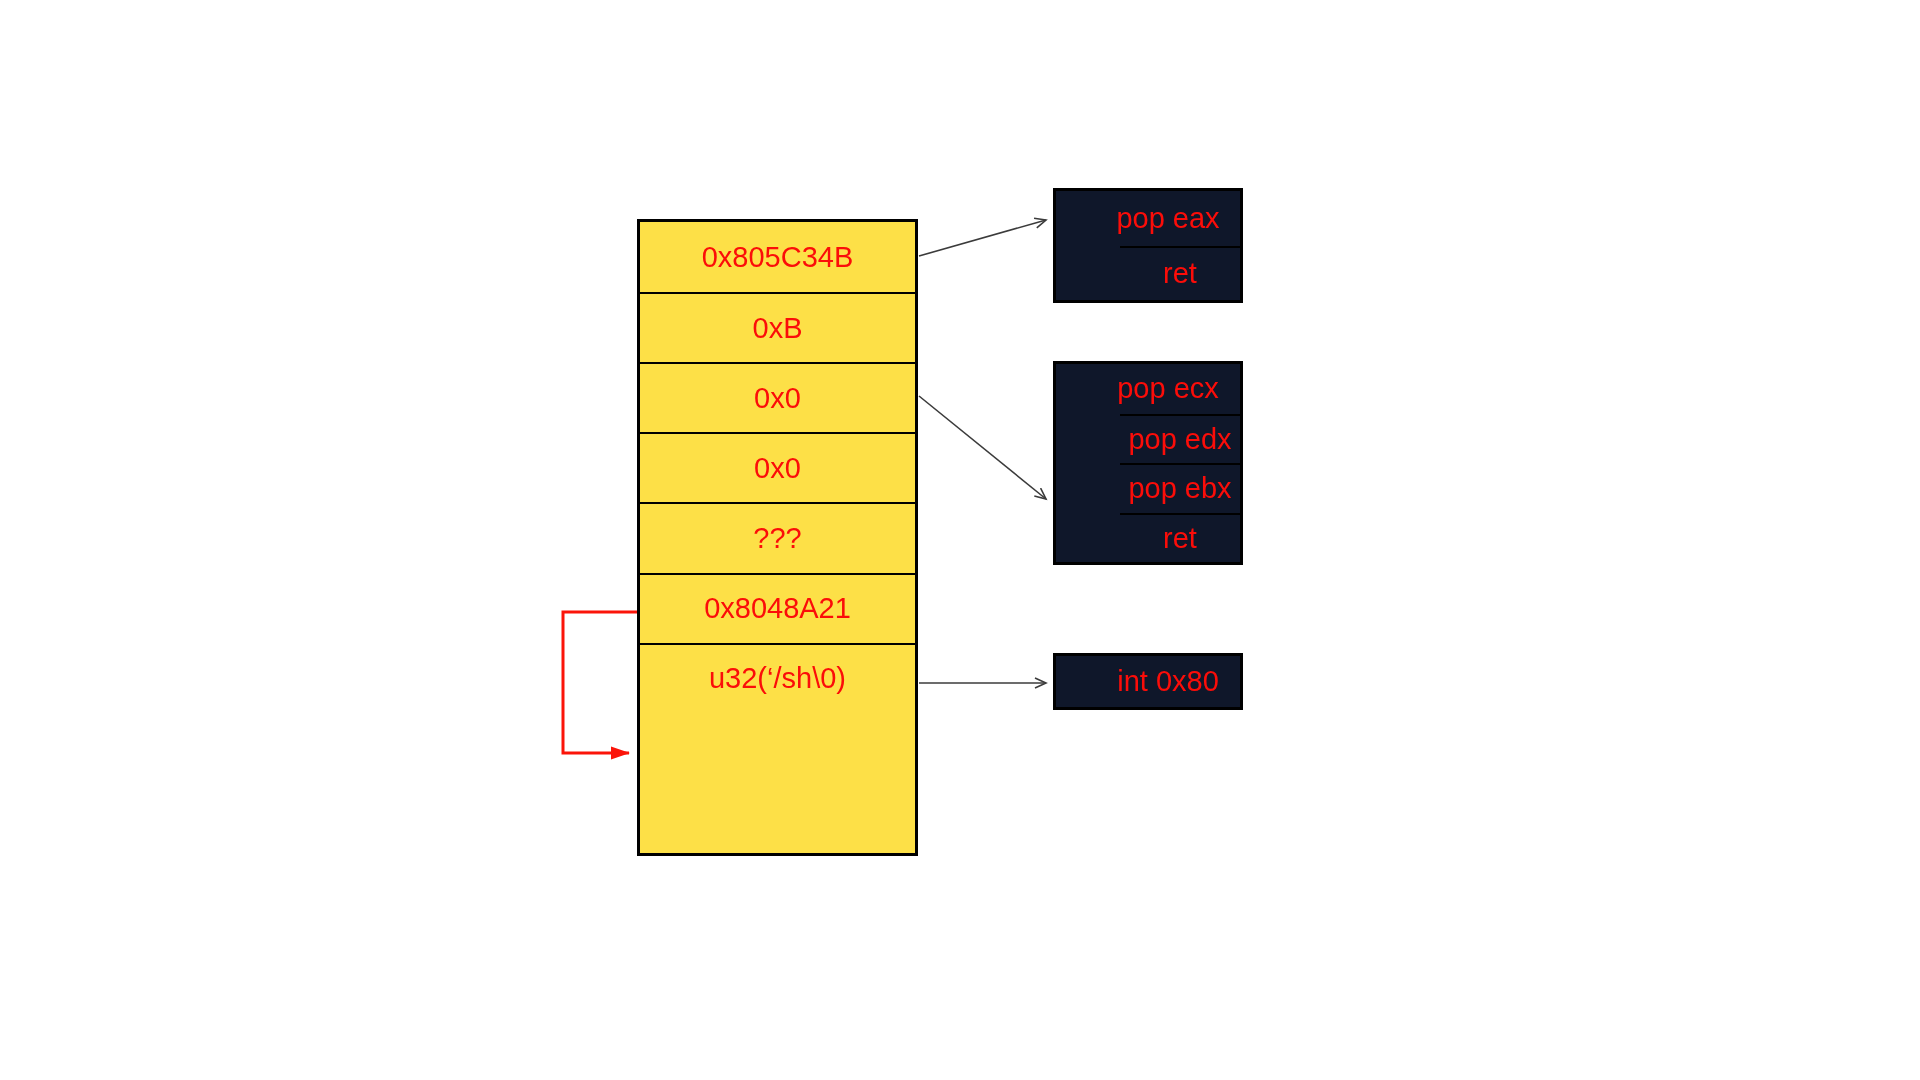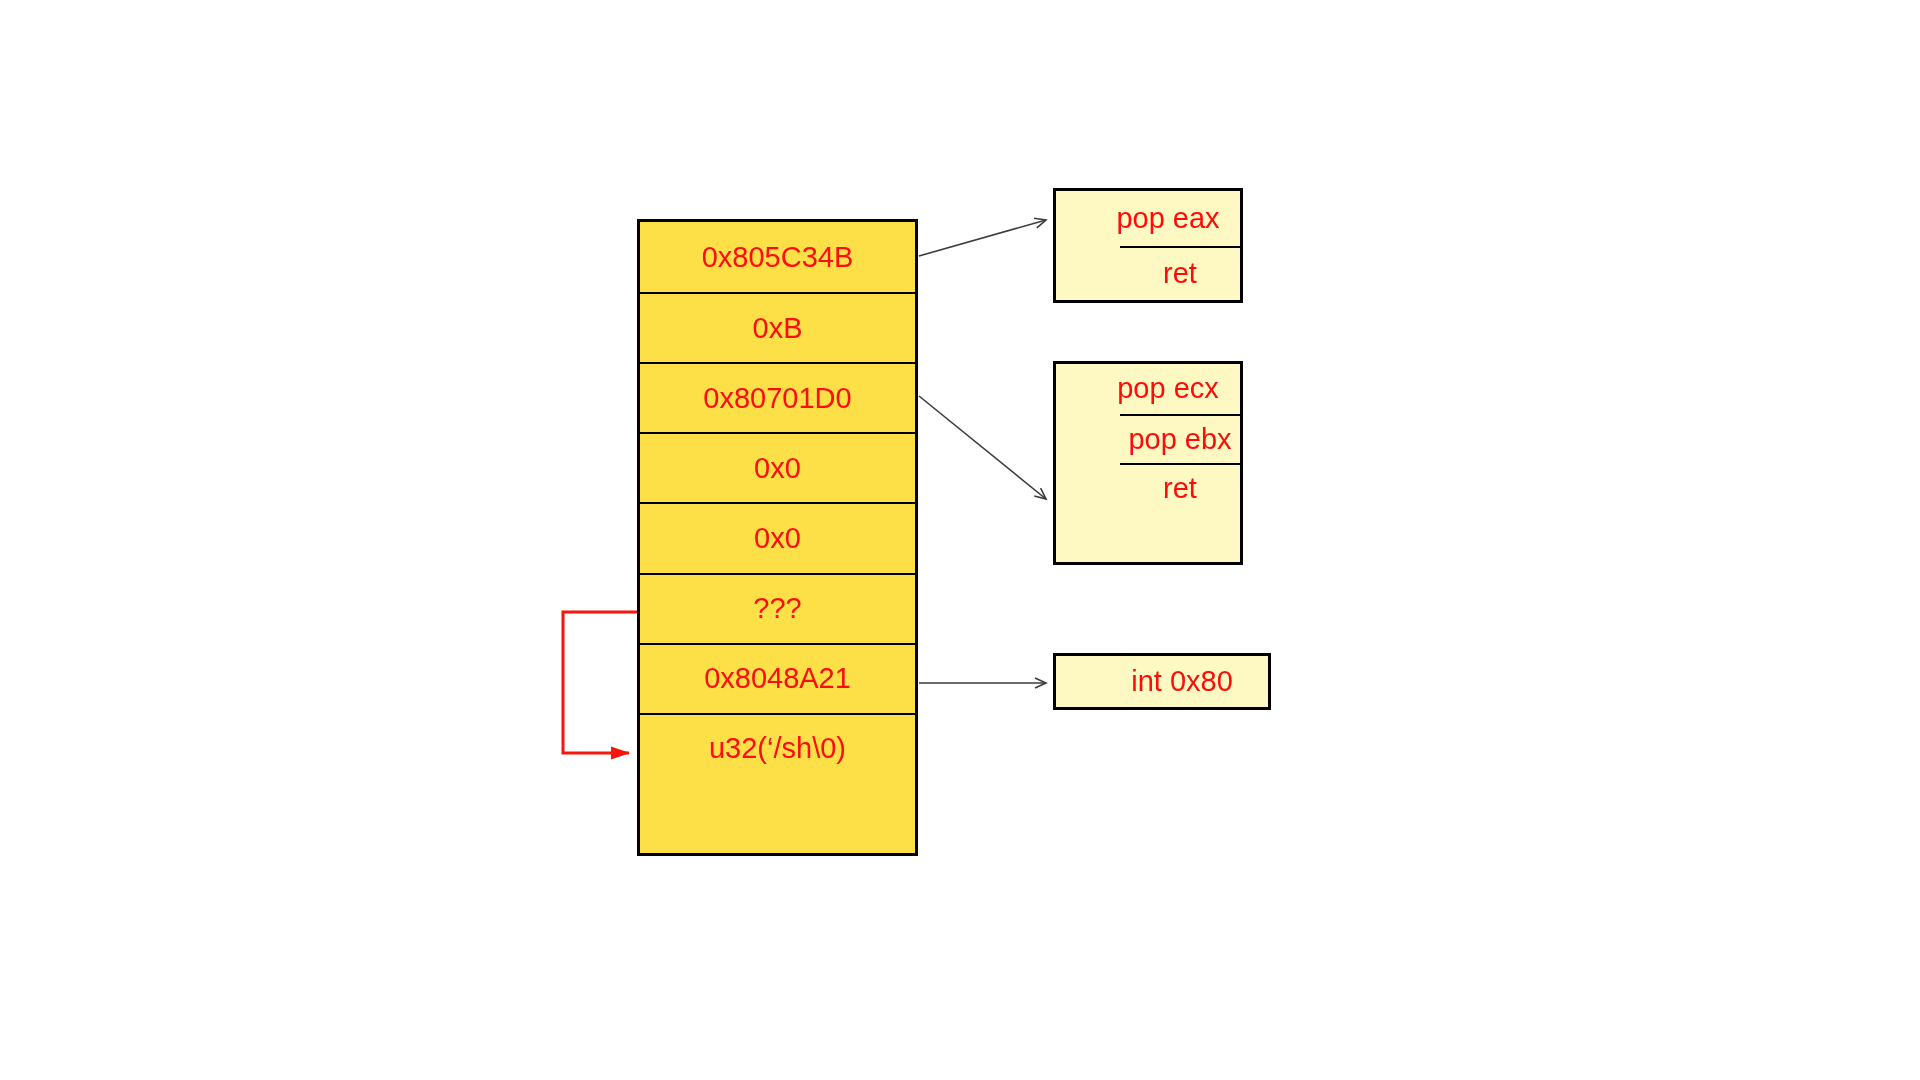--- a/index.html
+++ b/index.html
@@ -41,60 +41,57 @@
     justify-content: center;
     box-sizing: border-box;
   }
   .stack .row + .row {
     border-top: 2px solid var(--line, #000000);
   }
   
   .gadget {
     position: absolute;
     border: 3px solid var(--line, #000000);
-    background: #fef9c3;
+    background: #0f172a;
     box-sizing: border-box;
     display: grid;
     padding-left: 40px;
   }
   .gadget .row {
     display: flex;
     align-items: center;
     justify-content: center;
     box-sizing: border-box;
   }
   .gadget .row + .row {
     border-top: 2px solid var(--line, #000000);
     margin-left: 24px;
   }
   .gadget-a { left: 1053px; top: 188px; width: 190px; height: 115px; grid-template-rows: repeat(2, 1fr); }
   .gadget-b { left: 1053px; top: 361px; width: 190px; height: 204px; grid-template-rows: repeat(4, 1fr); }
-  .gadget-c { left: 1053px; top: 653px; width: 218px; height: 57px;  grid-template-rows: 1fr; }
+  .gadget-c { left: 1053px; top: 653px; width: 190px; height: 57px;  grid-template-rows: 1fr; }
   
   .arrows {
     position: absolute;
     left: 0; top: 0;
     width: 1920px; height: 1080px;
     pointer-events: none;
   }
 </style>
 </head>
 <body>
 
 <div class="canvas">
 
   <div class="stack">
     <div class="row">
         <span class="cell-text">0x805C34B</span>
       </div>
     <div class="row">
         <span class="cell-text">0xB</span>
-      </div>
-    <div class="row">
-        <span class="cell-text">0x80701D0</span>
       </div>
     <div class="row">
         <span class="cell-text">0x0</span>
       </div>
     <div class="row">
         <span class="cell-text">0x0</span>
       </div>
     <div class="row">
         <span class="cell-text">???</span>
       </div>
@@ -111,20 +108,23 @@
         <span class="cell-text">pop eax</span>
       </div>
     <div class="row">
         <span class="cell-text">ret</span>
       </div>
   </div>
 
   <div class="gadget gadget-b">
     <div class="row">
         <span class="cell-text">pop ecx</span>
+      </div>
+    <div class="row">
+        <span class="cell-text">pop edx</span>
       </div>
     <div class="row">
         <span class="cell-text">pop ebx</span>
       </div>
     <div class="row">
         <span class="cell-text">ret</span>
       </div>
   </div>
 
   <div class="gadget gadget-c">

